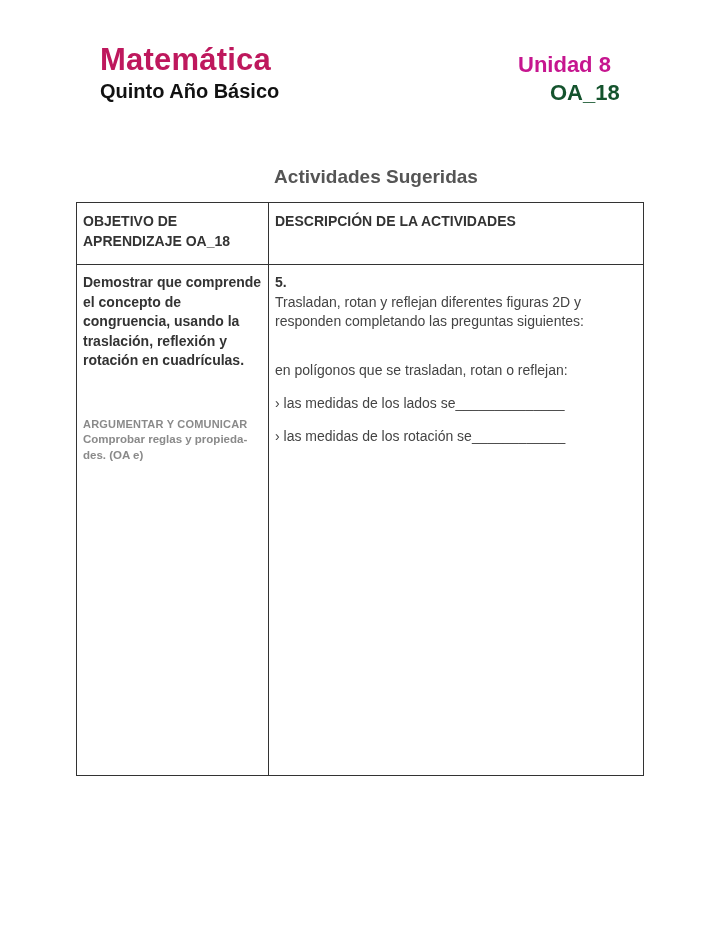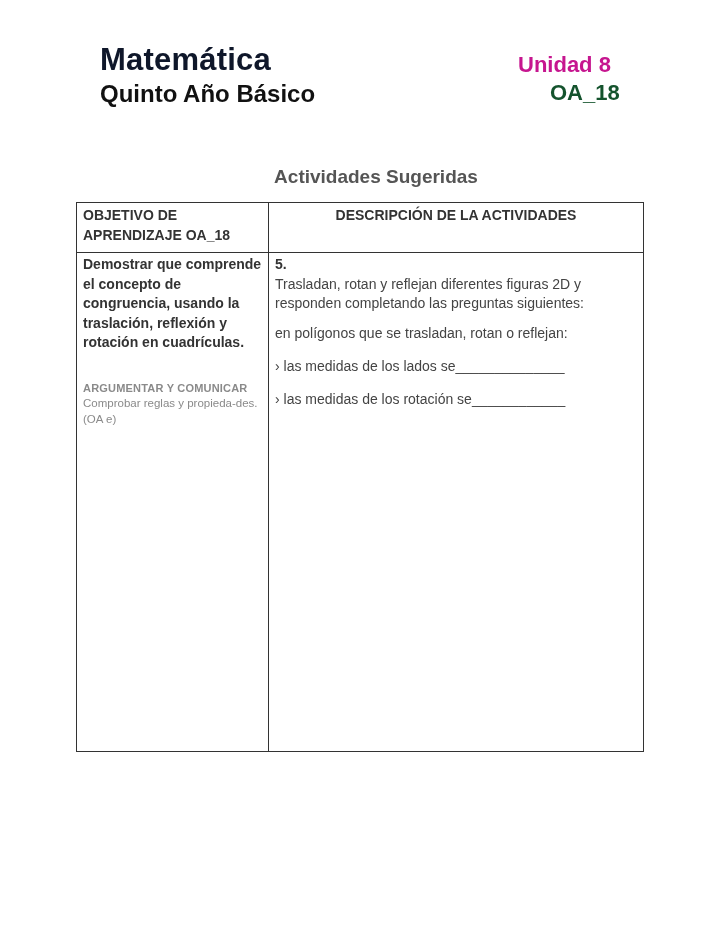--- a/index.html
+++ b/index.html
@@ -1,33 +1,33 @@
 <!DOCTYPE html>
 <html><head>
 <meta charset="utf-8">
 <style>
   html, body { margin: 0; padding: 0; background: #ffffff; }
   body { width: 720px; height: 932px; position: relative; overflow: hidden; font-family: "Liberation Sans", sans-serif; color: #222; }
-  .subject { position: absolute; left: 100px; top: 42px; font-size: 31px; font-weight: bold; color: #0f172a; letter-spacing: 0.2px; }
-  .grade { position: absolute; left: 100px; top: 80px; font-size: 24px; font-weight: bold; color: #111; }
+  .subject { position: absolute; left: 100px; top: 42px; font-size: 31px; font-weight: bold; color: #be185d; letter-spacing: 0.2px; }
+  .grade { position: absolute; left: 100px; top: 80px; font-size: 20px; font-weight: bold; color: #111; }
   .unit { position: absolute; left: 518px; top: 52px; font-size: 22px; font-weight: bold; color: #c6168f; }
   .oa { position: absolute; left: 550px; top: 80px; font-size: 22px; font-weight: bold; color: #14532d; }
   .section-title { position: absolute; left: 16px; width: 720px; top: 166px; text-align: center; font-size: 19px; font-weight: bold; color: #555; }
   table.activities { position: absolute; left: 76px; top: 202px; width: 568px; border-collapse: collapse; }
-  table.activities td, table.activities th { border: 1.5px solid #333; vertical-align: top; padding: 2px 6px; }
+  table.activities td, table.activities th { border: 1.5px solid #333; vertical-align: top; padding: 8px 6px; }
   th.col1 { width: 179px; height: 45px; text-align: left; font-size: 14px; font-weight: bold; color: #333; line-height: 20px; }
-  th.col2 { text-align: center; font-size: 14px; font-weight: bold; color: #333; line-height: 20px; }
+  th.col2 { text-align: left; font-size: 14px; font-weight: bold; color: #333; line-height: 20px; }
   td.obj { height: 494px; font-size: 14px; font-weight: bold; color: #333; line-height: 19.5px; }
-  .skill { margin-top: 28px; font-weight: normal; }
+  .skill { margin-top: 46px; font-weight: normal; }
   .skill-title { font-size: 11px; font-weight: bold; color: #8a8a8a; letter-spacing: 0.2px; line-height: 14px; }
-  .skill-desc { font-size: 11.5px; color: #8a8a8a; line-height: 16px; font-weight: normal; }
+  .skill-desc { font-size: 11.5px; color: #8a8a8a; line-height: 16px; font-weight: bold; }
   td.desc { font-size: 14px; color: #444; }
   .act-num { font-weight: bold; color: #333; line-height: 18px; }
   .act-p { margin-top: 2px; line-height: 19px; }
-  .act-p2 { margin-top: 11px; line-height: 19px; }
+  .act-p2 { margin-top: 30px; line-height: 19px; }
   .act-item { margin-top: 14px; line-height: 19px; }
 </style>
 </head>
 <body>
 
 <div class="subject">Matemática</div>
 <div class="grade">Quinto Año Básico</div>
 <div class="unit">Unidad 8</div>
 <div class="oa">OA_18</div>
 

